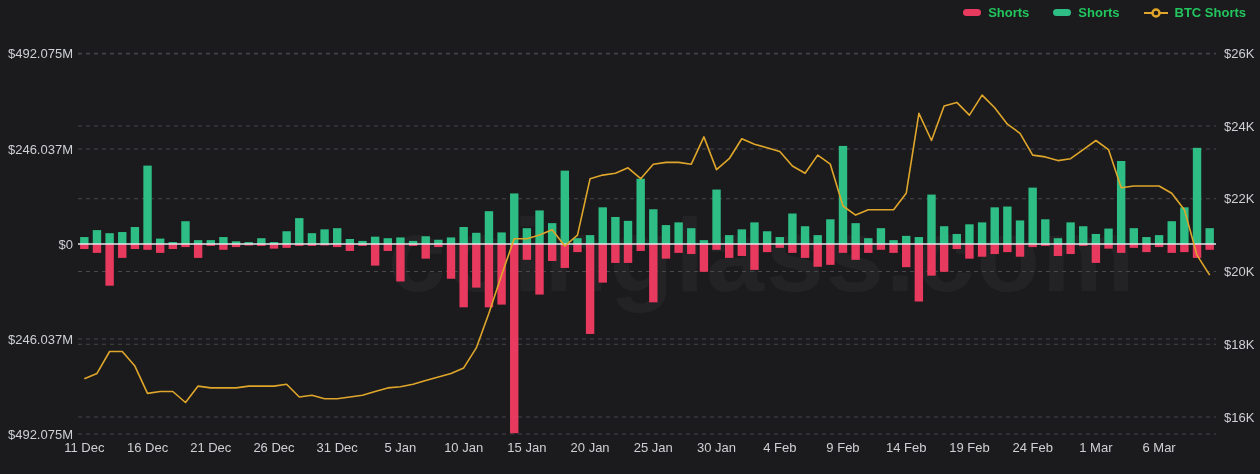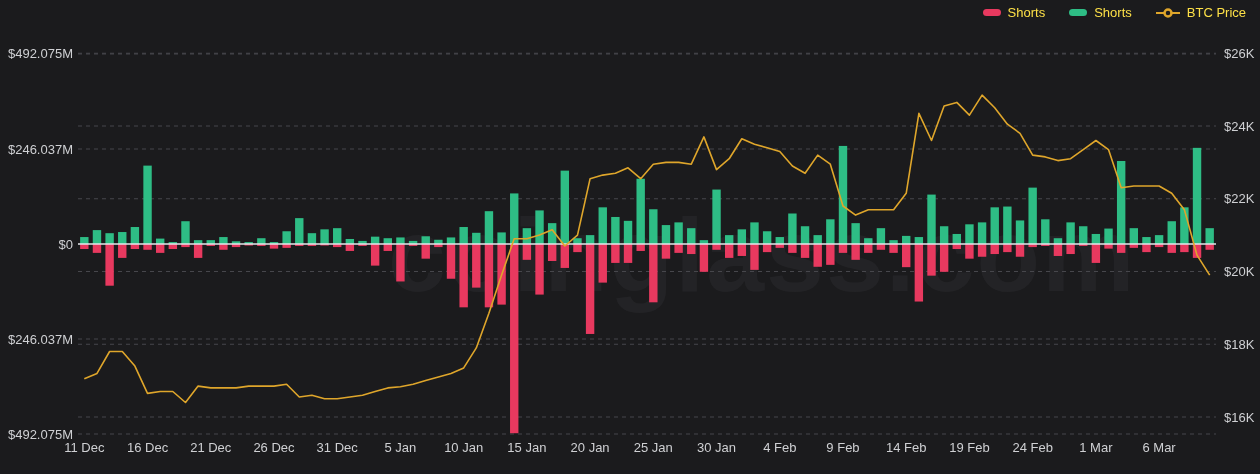--- a/index.html
+++ b/index.html
@@ -7,21 +7,21 @@
     position:relative;width:1260px;height:474px;background:#1b1b1d;
     font-family:"Liberation Sans",sans-serif;overflow:hidden;
   }
   .watermark{
     position:absolute;left:388px;top:196px;width:800px;
     font-size:104px;font-weight:700;letter-spacing:2px;
     color:rgba(235,235,245,0.045);user-select:none;white-space:nowrap;
   }
   .legend{
     position:absolute;top:5px;right:14px;display:flex;gap:24px;align-items:center;
-    font-size:13px;font-weight:400;color:#fde047;z-index:3;
+    font-size:13px;font-weight:700;color:#22c55e;z-index:3;
   }
   .legend-item{display:flex;align-items:center;gap:7px;cursor:pointer;}
   .swatch{width:18px;height:7px;border-radius:4px;display:inline-block;}
   svg#plot{position:absolute;left:0;top:0;z-index:2;}
 </style>
 </head>
 <body>
 
 <div class="chart-wrap">
   <div class="watermark">coinglass.com</div>
@@ -33,21 +33,21 @@
     </div>
     <div class="legend-item">
       <span class="swatch" style="background:#2ebd85"></span>
       <span>Shorts</span>
     </div>
     <div class="legend-item">
       <svg width="24" height="10">
         <line x1="0" y1="5" x2="24" y2="5" stroke="#dfa62b" stroke-width="2"></line>
         <circle cx="12" cy="5" r="3.5" fill="#1b1b1d" stroke="#dfa62b" stroke-width="2.5"></circle>
       </svg>
-      <span>BTC Price</span>
+      <span>BTC Shorts</span>
     </div>
   </div>
 
   <svg id="plot" width="1260" height="474">
       <line x1="78" y1="53.999613879213285" x2="1216" y2="53.999613879213285" stroke="#47474c" stroke-width="1" stroke-dasharray="4 4"></line>
       <text x="73" y="58.499613879213285" text-anchor="end" fill="#cfd0d3" font-size="13" font-family="Liberation Sans, sans-serif">$492.075M</text>
       <line x1="78" y1="149" x2="1216" y2="149" stroke="#47474c" stroke-width="1" stroke-dasharray="4 4"></line>
       <text x="73" y="153.5" text-anchor="end" fill="#cfd0d3" font-size="13" font-family="Liberation Sans, sans-serif">$246.037M</text>
       <text x="73" y="248.5" text-anchor="end" fill="#cfd0d3" font-size="13" font-family="Liberation Sans, sans-serif">$0</text>
       <line x1="78" y1="339" x2="1216" y2="339" stroke="#47474c" stroke-width="1" stroke-dasharray="4 4"></line>

